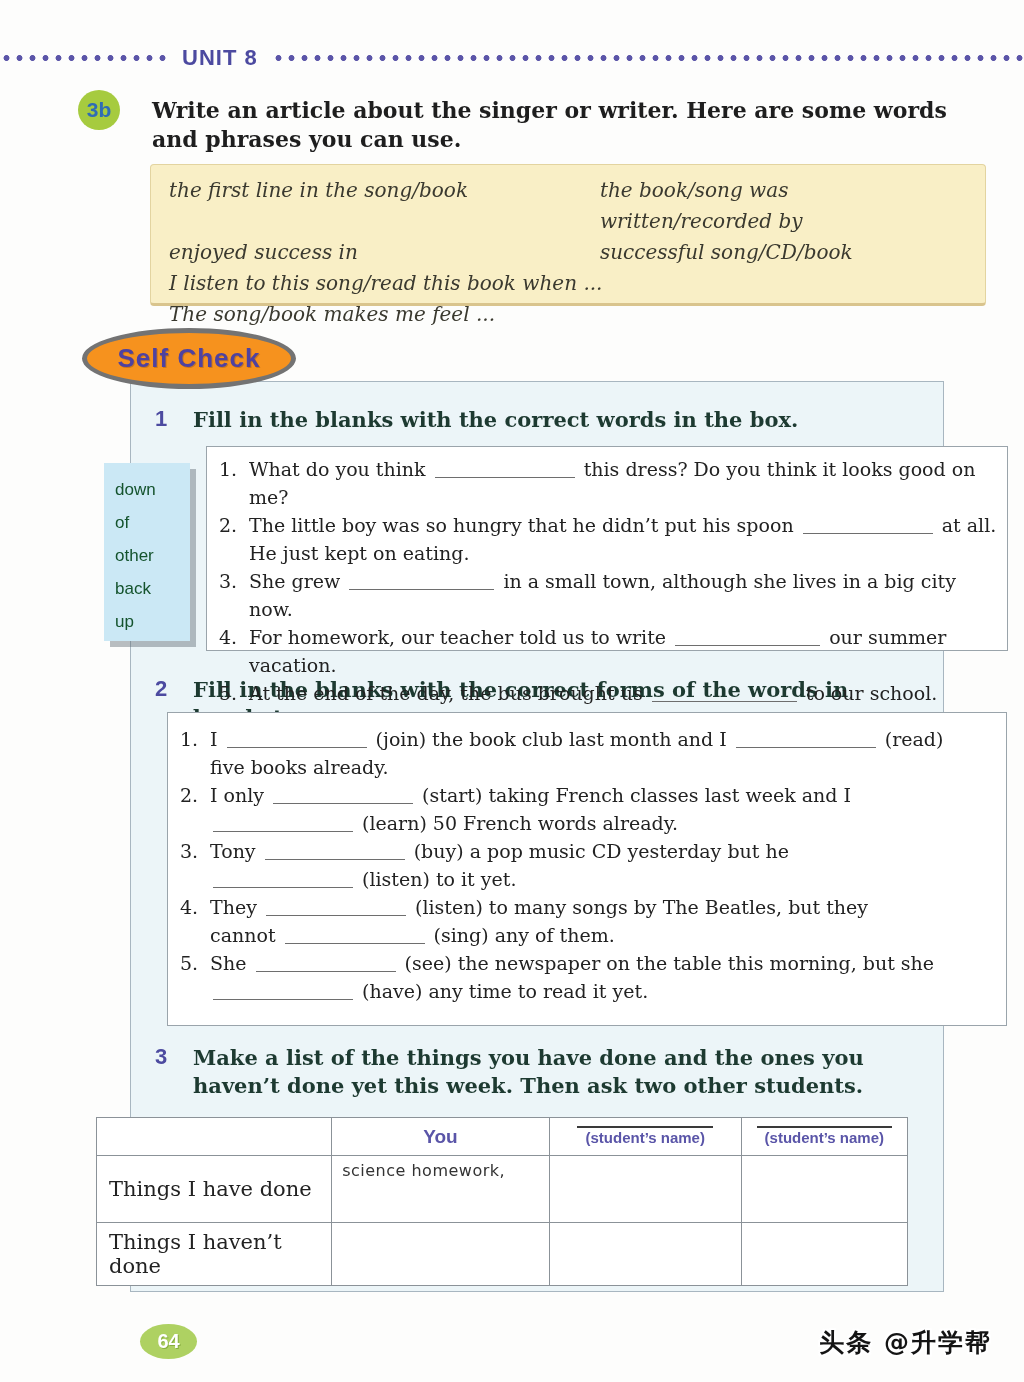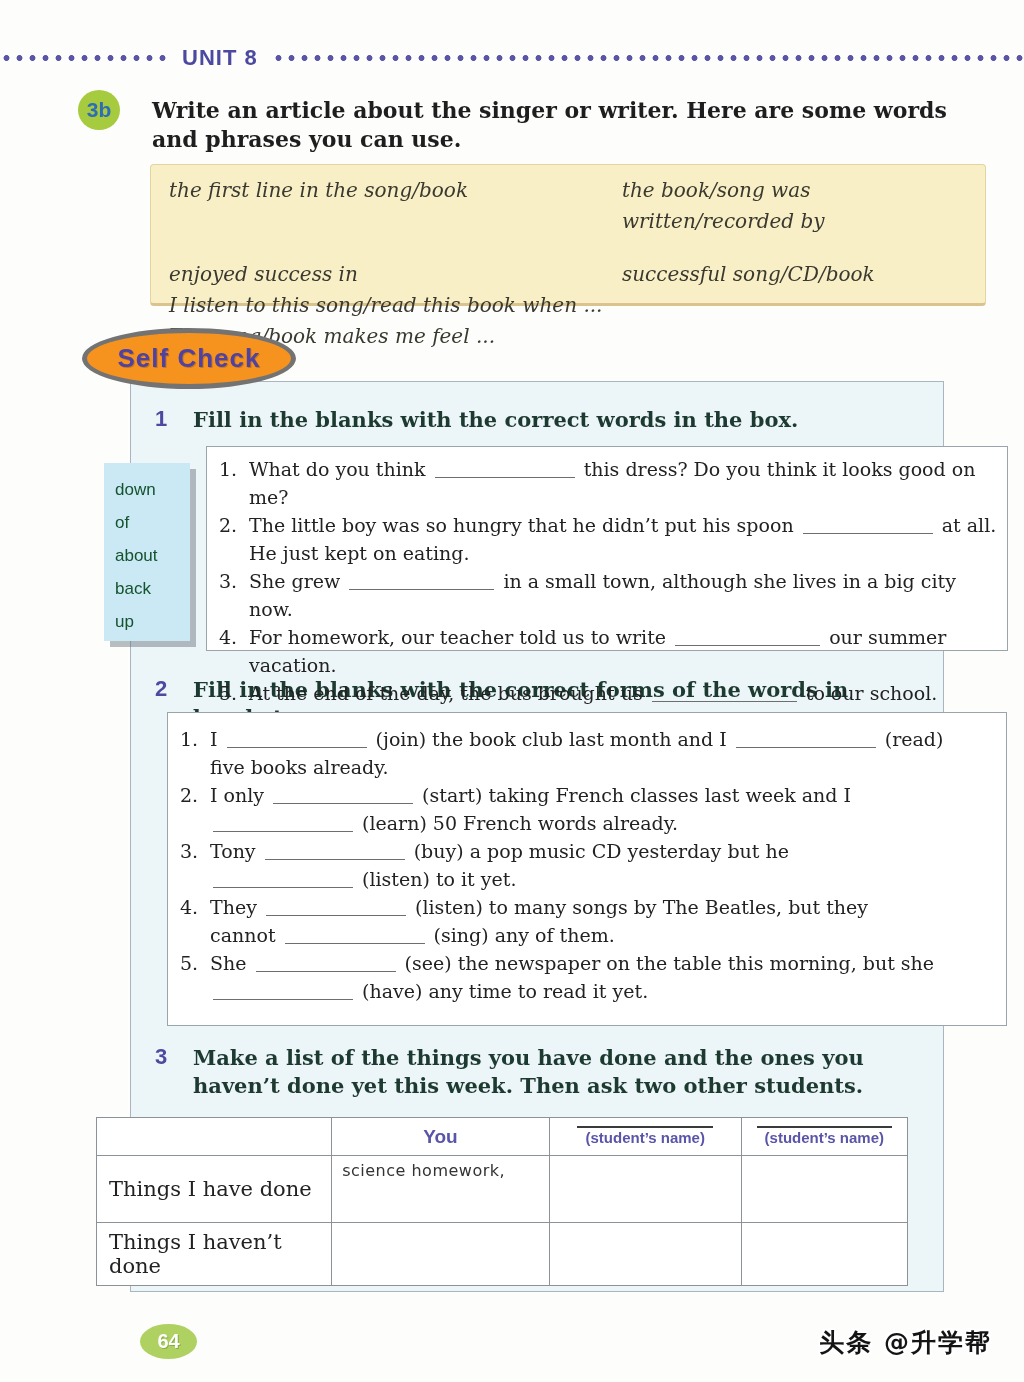--- a/index.html
+++ b/index.html
@@ -25,21 +25,21 @@
   
   .badge-3b { position:absolute; left:78px; top:90px; width:42px; height:40px;
     background:#a6cb3f; border-radius:50%; display:flex; align-items:center; justify-content:center;
     color:#2f6cb5; font-family:"Liberation Sans",sans-serif; font-weight:bold; font-size:21px; }
   .instruction { position:absolute; left:152px; top:96px; width:795px;
     font-weight:bold; font-size:22px; line-height:1.3; color:#1e1e1e; }
 
   .phrase-box { position:absolute; left:150px; top:164px; width:836px; height:142px;
     background:#f9efc6; border:1px solid #e3d4a0; border-bottom:3px solid #d9c48d;
     border-radius:4px; padding:10px 18px; font-style:italic; font-size:20px; color:#3a392f; }
-  .pb-grid { display:grid; grid-template-columns:54% 46%; line-height:31px;gap:22px; }
+  .pb-grid { display:grid; grid-template-columns:54% 46%; line-height:31px; }
   .pb-full { line-height:31px; }
 
   
   .sc-badge { position:absolute; left:82px; top:328px; width:214px; height:61px;
     background:#f6921e; border:5px solid #737373; border-radius:50%;
     display:flex; align-items:center; justify-content:center; z-index:3;
     font-family:"Liberation Sans",sans-serif; font-weight:bold; font-size:26px;
     color:#4f42a0; letter-spacing:1px; text-shadow:1px 1px 0 rgba(120,70,20,.35); }
 
   .sc-panel { position:absolute; left:130px; top:381px; width:814px; height:911px;
@@ -121,21 +121,21 @@
 <div class="sc-panel">
 
   <div class="sc-heading" id="h1">
     <span class="sc-num">1</span>
     <span class="sc-text">Fill in the blanks with the correct words in the box.</span>
   </div>
 
   <div class="word-box" id="word-box">
       <div>down</div>
       <div>of</div>
-      <div>about</div>
+      <div>other</div>
       <div>back</div>
       <div>up</div>
     </div>
 
   <div class="ex-box" id="ex1">
       <div class="ex-item">
         <span class="ex-num">1.</span>
         <div class="ex-body">What do you think <span class="blank" style="width: 140px;"></span> this dress? Do you think it looks good on me?</div>
       </div>
       <div class="ex-item">

